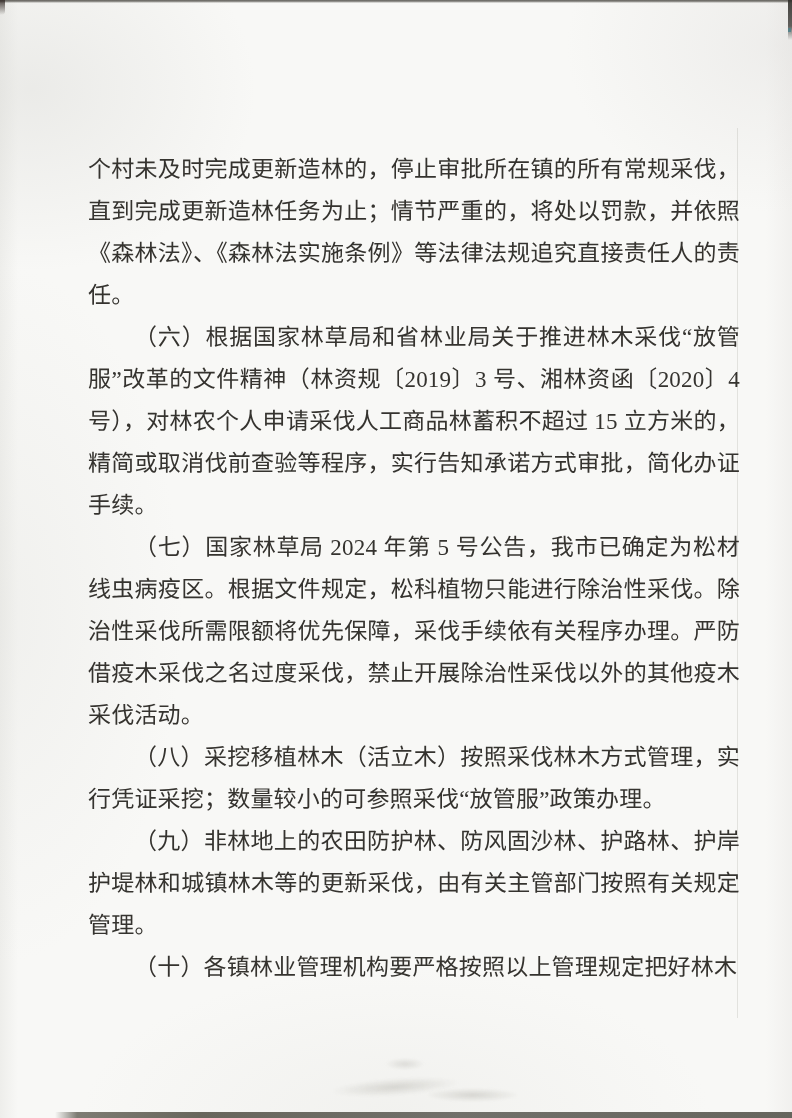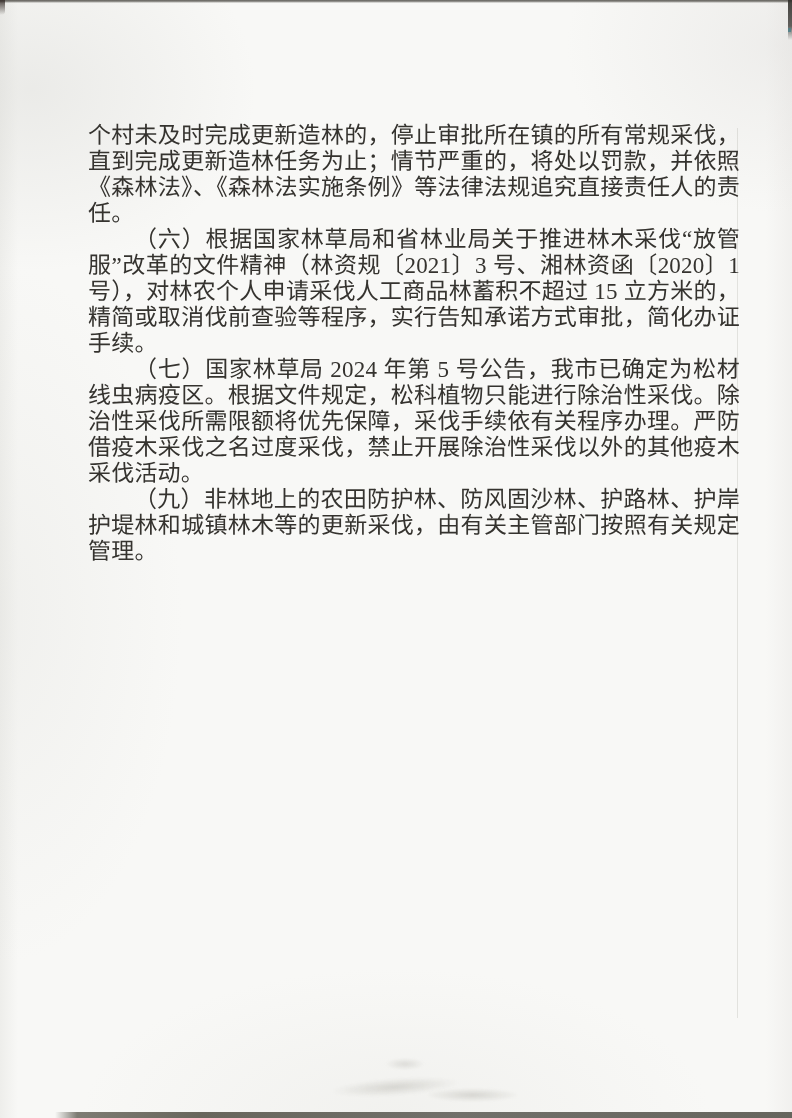--- a/index.html
+++ b/index.html
@@ -91,25 +91,25 @@
     position: absolute;
     left: 385px; top: 1058px;
     width: 40px; height: 12px;
     background: radial-gradient(ellipse at center, rgba(150,148,140,0.25), rgba(150,148,140,0) 70%);
     filter: blur(1px);
   }
   
   .text-block {
     position: absolute;
     left: 88px;
-    top: 123px;
+    top: 149px;
     width: 652px;
     color: #35332f;
     font-size: 23px;
-    line-height: 26px;
+    line-height: 42px;
     letter-spacing: 0.2px;
     text-align: justify;
   }
   .text-block p {
     margin: 0;
   }
   .text-block p.indent {
     text-indent: 2em;
   }
 </style>
@@ -125,18 +125,20 @@
   <div class="corner-tr-mark"></div>
   <div class="corner-tr-speck"></div>
   <div class="edge-bottom"></div>
   <div class="fold-line"></div>
   <div class="smudge-1"></div>
   <div class="smudge-2"></div>
   <div class="smudge-3"></div>
 
   <div class="text-block">
     <p>个村未及时完成更新造林的，停止审批所在镇的所有常规采伐，直到完成更新造林任务为止；情节严重的，将处以罚款，并依照《森林法》、《森林法实施条例》等法律法规追究直接责任人的责任。</p>
-    <p class="indent">（六）根据国家林草局和省林业局关于推进林木采伐“放管服”改革的文件精神（林资规〔2021〕3 号、湘林资函〔2020〕1 号），对林农个人申请采伐人工商品林蓄积不超过 15 立方米的，精简或取消伐前查验等程序，实行告知承诺方式审批，简化办证手续。</p>
+    <p class="indent">（六）根据国家林草局和省林业局关于推进林木采伐“放管服”改革的文件精神（林资规〔2019〕3 号、湘林资函〔2020〕4 号），对林农个人申请采伐人工商品林蓄积不超过 15 立方米的，精简或取消伐前查验等程序，实行告知承诺方式审批，简化办证手续。</p>
     <p class="indent">（七）国家林草局 2024 年第 5 号公告，我市已确定为松材线虫病疫区。根据文件规定，松科植物只能进行除治性采伐。除治性采伐所需限额将优先保障，采伐手续依有关程序办理。严防借疫木采伐之名过度采伐，禁止开展除治性采伐以外的其他疫木采伐活动。</p>
+    <p class="indent">（八）采挖移植林木（活立木）按照采伐林木方式管理，实行凭证采挖；数量较小的可参照采伐“放管服”政策办理。</p>
     <p class="indent">（九）非林地上的农田防护林、防风固沙林、护路林、护岸护堤林和城镇林木等的更新采伐，由有关主管部门按照有关规定管理。</p>
+    <p class="indent">（十）各镇林业管理机构要严格按照以上管理规定把好林木</p>
   </div>
 
 </div>
 
 </body></html>

